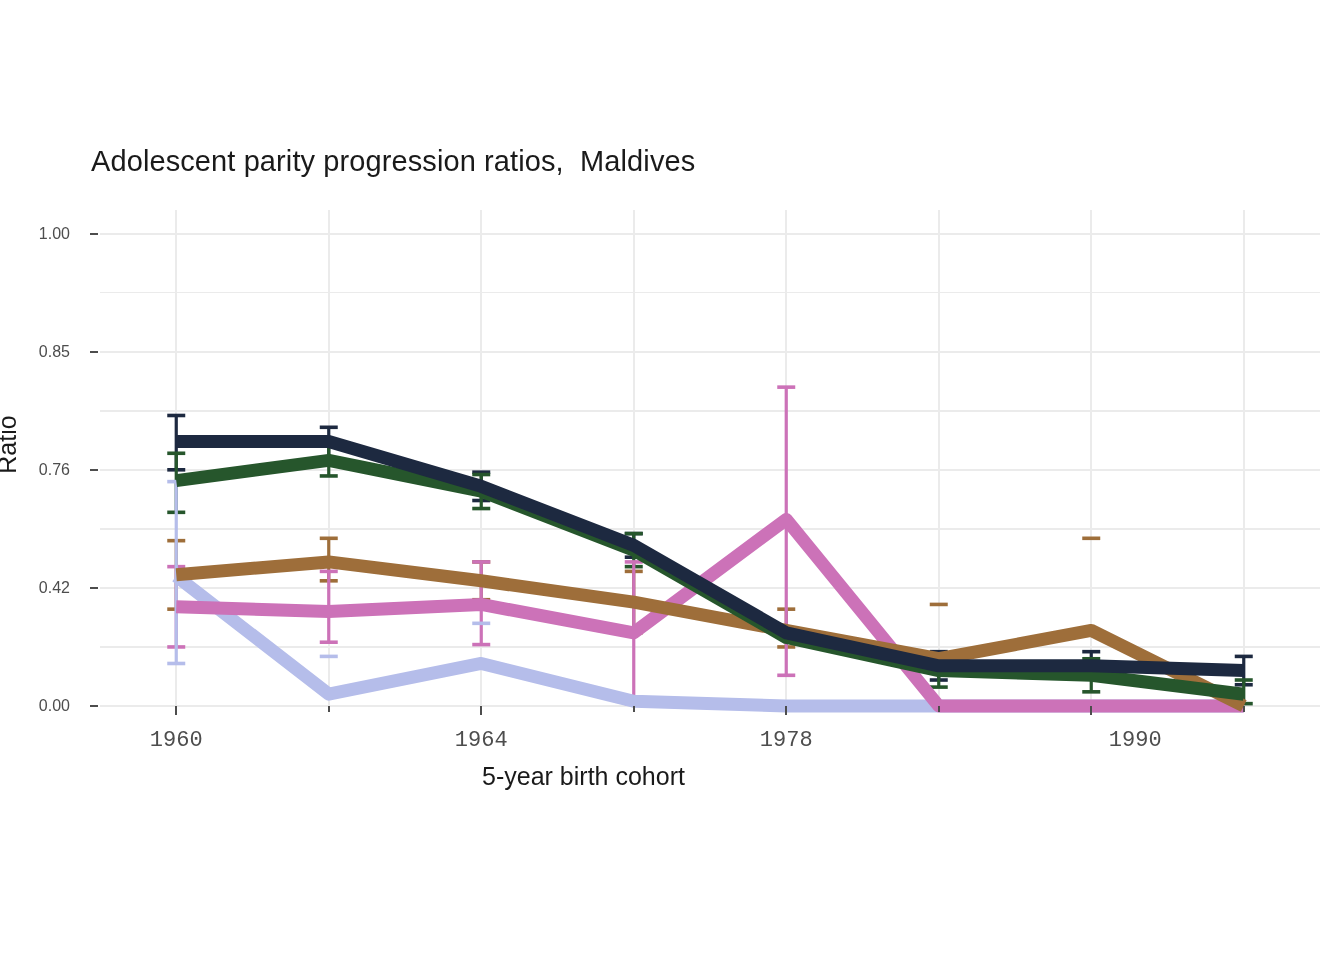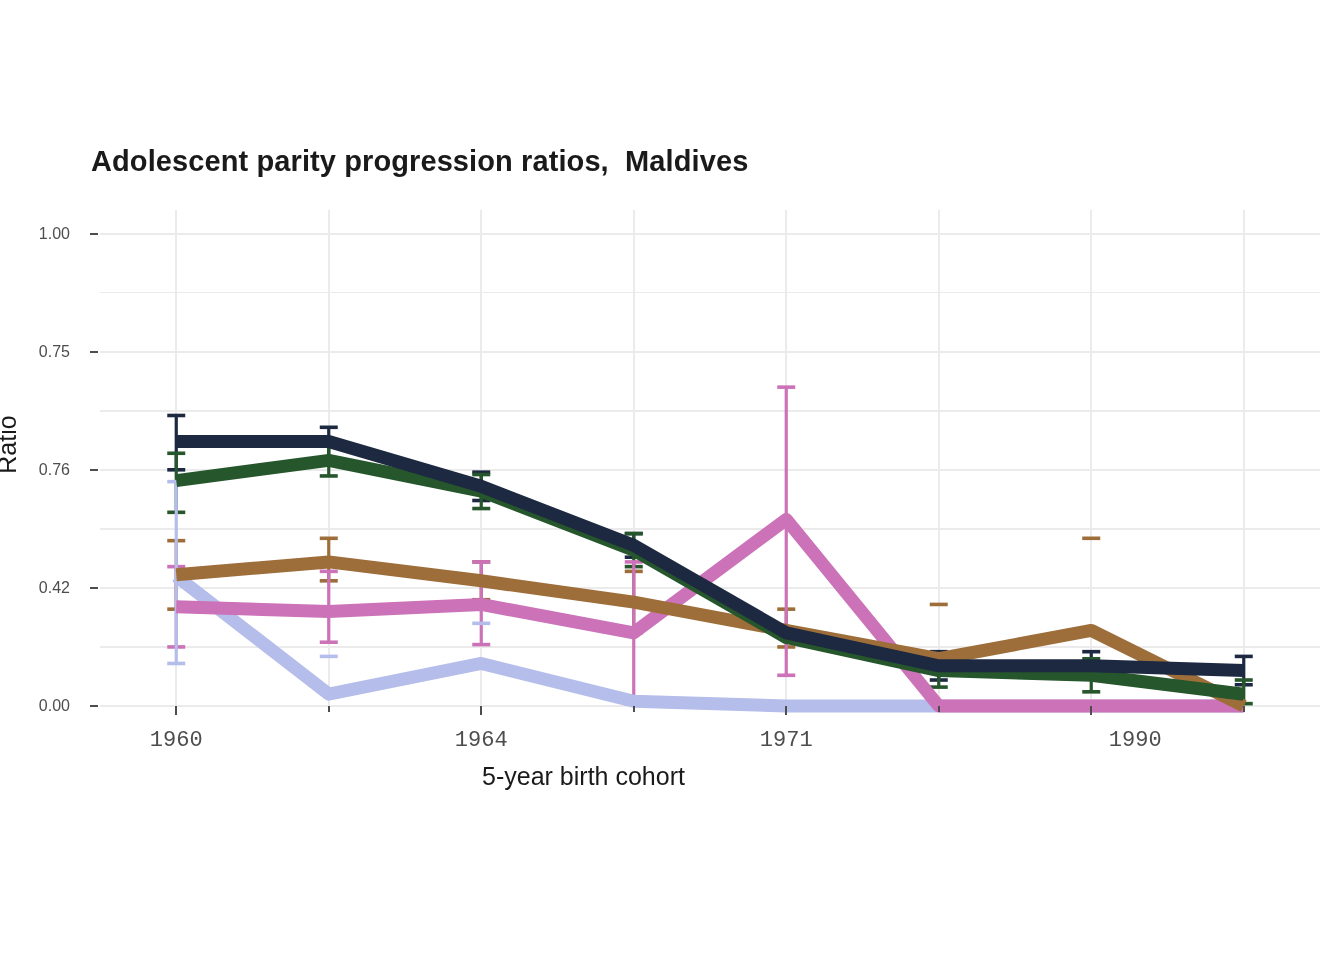--- a/index.html
+++ b/index.html
@@ -9,21 +9,20 @@
     font-family:"Liberation Sans","DejaVu Sans",sans-serif;
     overflow:hidden;
   }
   #root{position:relative;width:1344px;height:960px;}
 
   
   .chart-title{
     position:absolute;left:91px;top:145px;
     font-size:29px;color:#1a1a1a;white-space:pre;
     letter-spacing:0.1px;
-    font-weight:bold;
   }
 
   
   .panel{
     position:absolute;left:100px;top:210px;
     width:1220px;height:496px;
     background:#ffffff;
   }
   .gridline{position:absolute;background:#ebebeb;}
   .grid-h-major{left:0;width:100%;height:2px;}
@@ -75,21 +74,21 @@
 
   <div class="chart-title">Adolescent parity progression ratios,  Maldives</div>
 
   <div class="ytick-wrap" id="yticks">
       <div class="ytick" style="top: 496px; right: 18px;">0.00</div>
       <div class="ytick-mark" style="top: 496px;"></div>
       <div class="ytick" style="top: 377.905px; right: 18px;">0.42</div>
       <div class="ytick-mark" style="top: 377.905px;"></div>
       <div class="ytick" style="top: 259.81px; right: 18px;">0.76</div>
       <div class="ytick-mark" style="top: 259.81px;"></div>
-      <div class="ytick" style="top: 141.714px; right: 18px;">0.75</div>
+      <div class="ytick" style="top: 141.714px; right: 18px;">0.85</div>
       <div class="ytick-mark" style="top: 141.714px;"></div>
       <div class="ytick" style="top: 23.619px; right: 18px;">1.00</div>
       <div class="ytick-mark" style="top: 23.619px;"></div>
     </div>
 
   <div class="ylab">Ratio</div>
 
   <div class="panel" id="panel">
     <div class="gridline grid-h-minor" style="top: 436.202px;"></div>
       <div class="gridline grid-h-minor" style="top: 318.107px;"></div>
@@ -198,21 +197,21 @@
           <polyline points="76.25,231.47 228.75,231.47 381.25,276.34 533.75,335.39 686.25,422.78 838.75,455.85 991.25,455.85 1143.75,460.57" fill="none" stroke="#1d2940" stroke-width="13" stroke-linejoin="round" stroke-linecap="butt"></polyline>
         </g>
       </svg>
   </div>
 
   <div class="xtick-wrap" id="xticks">
       <div class="xtick" style="left: 76.25px;">1960</div>
       <div class="xtick-mark" style="left: 76.25px;"></div>
       <div class="xtick" style="left: 381.25px;">1964</div>
       <div class="xtick-mark" style="left: 381.25px;"></div>
-      <div class="xtick" style="left: 686.25px;">1971</div>
+      <div class="xtick" style="left: 686.25px;">1978</div>
       <div class="xtick-mark" style="left: 686.25px;"></div>
       <div class="xtick" style="left: 991.25px; margin-left: 44px;">1990</div>
       <div class="xtick-mark" style="left: 991.25px;"></div>
       <div class="xtick-mark" style="left: 228.75px; height: 6px;"></div>
       <div class="xtick-mark" style="left: 533.75px; height: 6px;"></div>
       <div class="xtick-mark" style="left: 838.75px; height: 6px;"></div>
       <div class="xtick-mark" style="left: 1143.75px; height: 6px;"></div>
     </div>
 
   <div class="xlab">5-year birth cohort</div>

